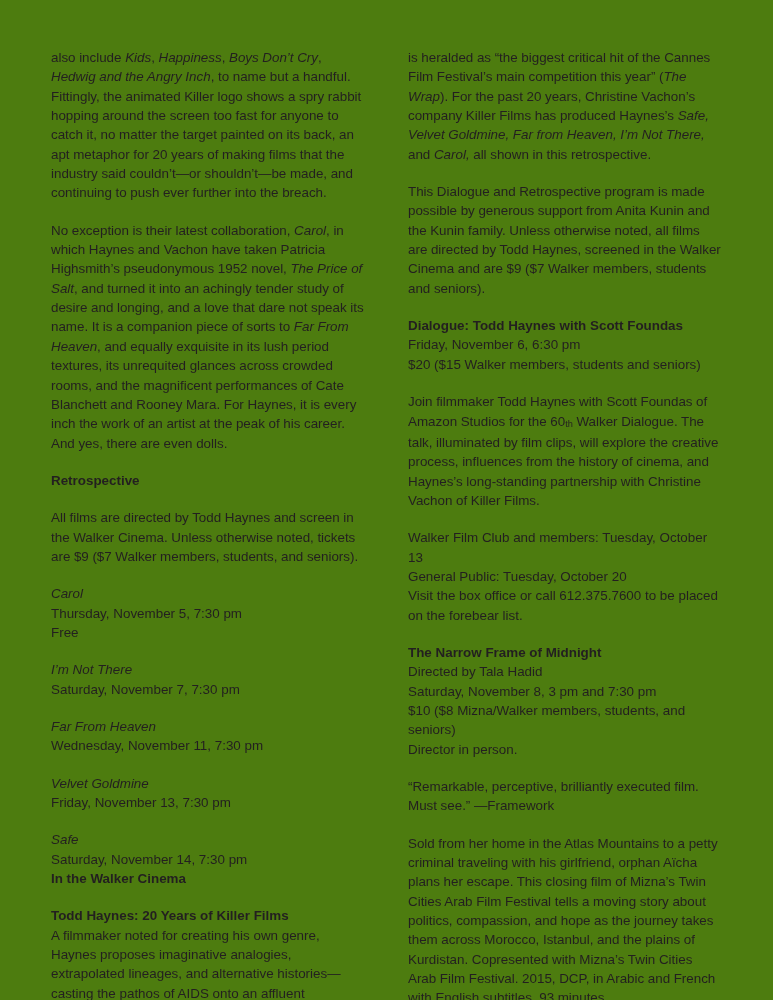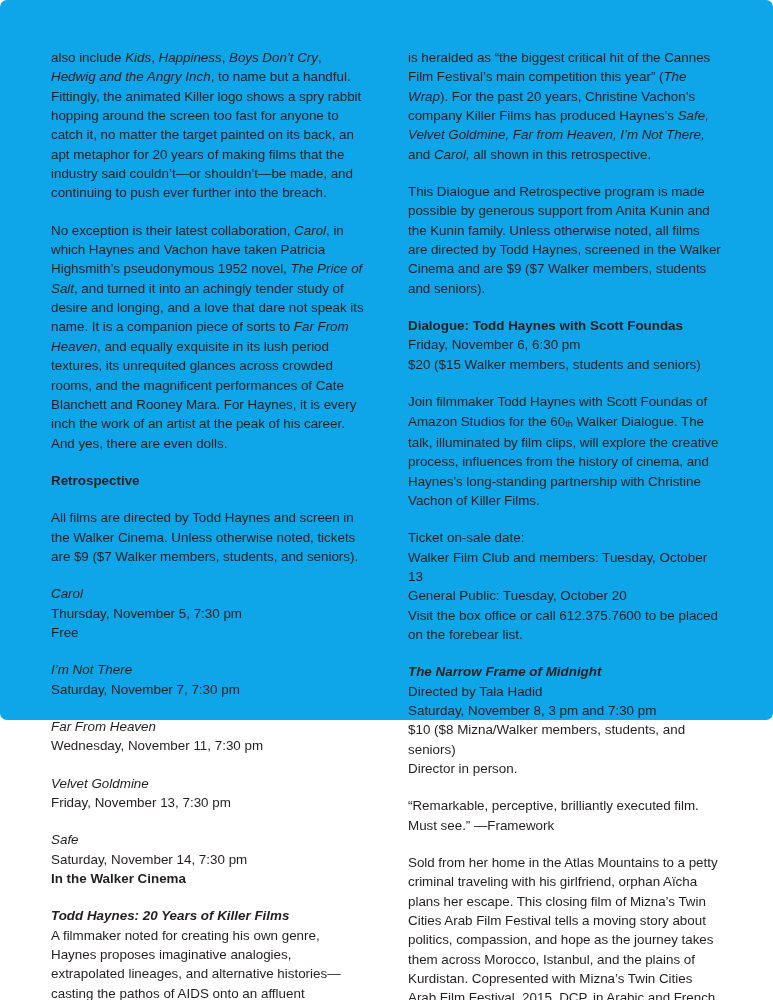--- a/index.html
+++ b/index.html
@@ -12,23 +12,22 @@
     height: 1000px;
     font-family: "Liberation Sans", sans-serif;
     color: #231f20;
     position: relative;
     overflow: hidden;
   }
   .page {
     position: absolute;
     left: 0; top: 0;
     width: 773px;
-    height: 720px;
-    background: #0ea5e9;
-    border-radius: 7px;
+    height: 1000px;
+    background: #4d7c0f;
   }
   .columns {
     position: absolute;
     left: 51px;
     top: 48px;
     width: 672px;
     display: flex;
     flex-direction: row;
     align-items: flex-start;
     gap: 43px;
@@ -55,21 +54,20 @@
     top: 1.5px;
   }
   .heading {
     font-weight: bold;
     font-size: 13.4px;
     line-height: 19.35px;
     margin: 0 0 18px 0;
   }
   .subheading {
     font-weight: bold;
-    font-style: italic;
     font-size: 13.4px;
     line-height: 19.35px;
   }
   .listing { margin: 0 0 18px 0; font-size: 13.4px; line-height: 19.35px; }
   .listing:last-child { margin-bottom: 0; }
 </style>
 </head>
 <body>
 
 <div class="page">
@@ -127,21 +125,20 @@
 
       <div class="listing">
         <div class="bd">Dialogue: Todd Haynes with Scott Foundas</div>
         <div>Friday, November 6, 6:30 pm</div>
         <div>$20 ($15 Walker members, students and seniors)</div>
       </div>
 
       <p class="blk"><span>Join filmmaker Todd Haynes with Scott Foundas of Amazon Studios for the 60</span><span class="ord">th</span><span> Walker Dialogue. The talk, illuminated by film clips, will explore the creative process, influences from the history of cinema, and Haynes’s long-standing partnership with Christine Vachon of Killer Films.</span></p>
 
       <div class="listing">
-        <div>Ticket on-sale date:</div>
         <div>Walker Film Club and members: Tuesday, October 13</div>
         <div>General Public: Tuesday, October 20</div>
         <div>Visit the box office or call 612.375.7600 to be placed on the forebear list.</div>
       </div>
 
       <div class="listing">
         <div class="subheading">The Narrow Frame of Midnight</div>
         <div>Directed by Tala Hadid</div>
         <div>Saturday, November 8, 3 pm and 7:30 pm</div>
         <div>$10 ($8 Mizna/Walker members, students, and seniors)</div>

